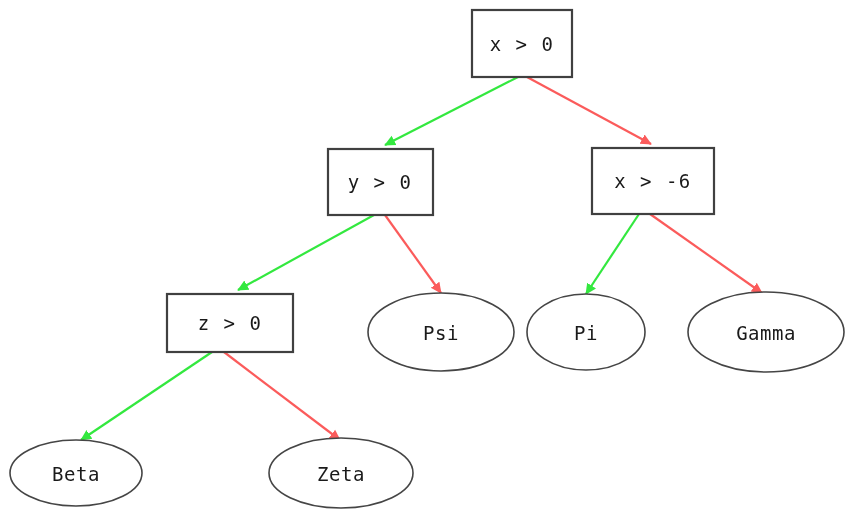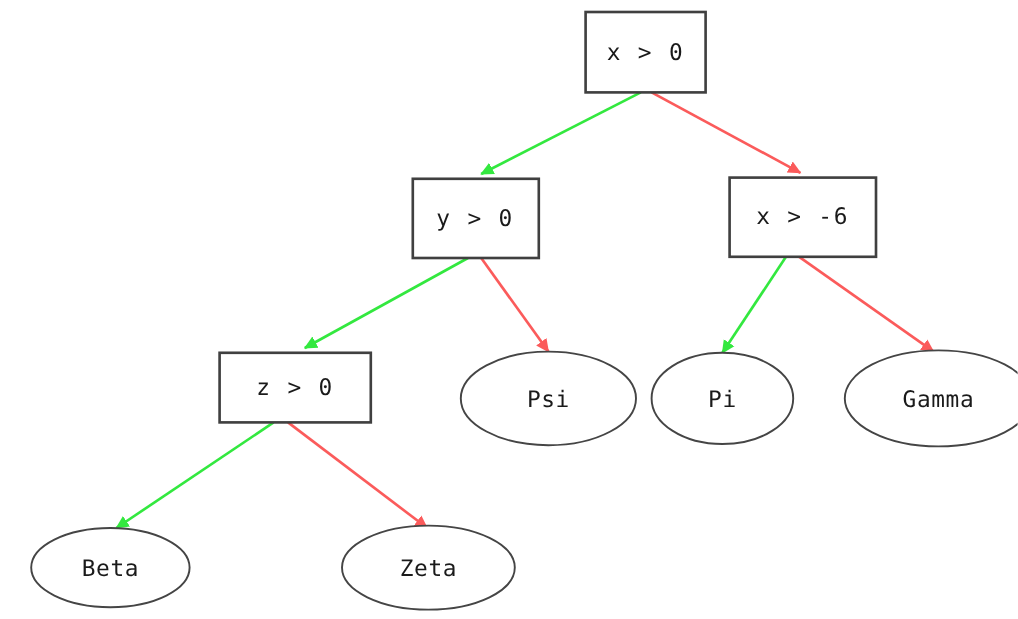--- a/index.html
+++ b/index.html
@@ -9,21 +9,21 @@
   }
   body {
     width: 848px;
     height: 516px;
     position: relative;
     overflow: hidden;
     font-family: "DejaVu Sans Mono", monospace;
   }
   #diagram-root {
     position: absolute;
-    left: 16px;
+    left: 0;
     top: 0;
     width: 720px;
     height: 516px;
   }
   svg#tree-canvas {
     position: absolute;
     left: 0;
     top: 0;
     width: 848px;
     height: 516px;

